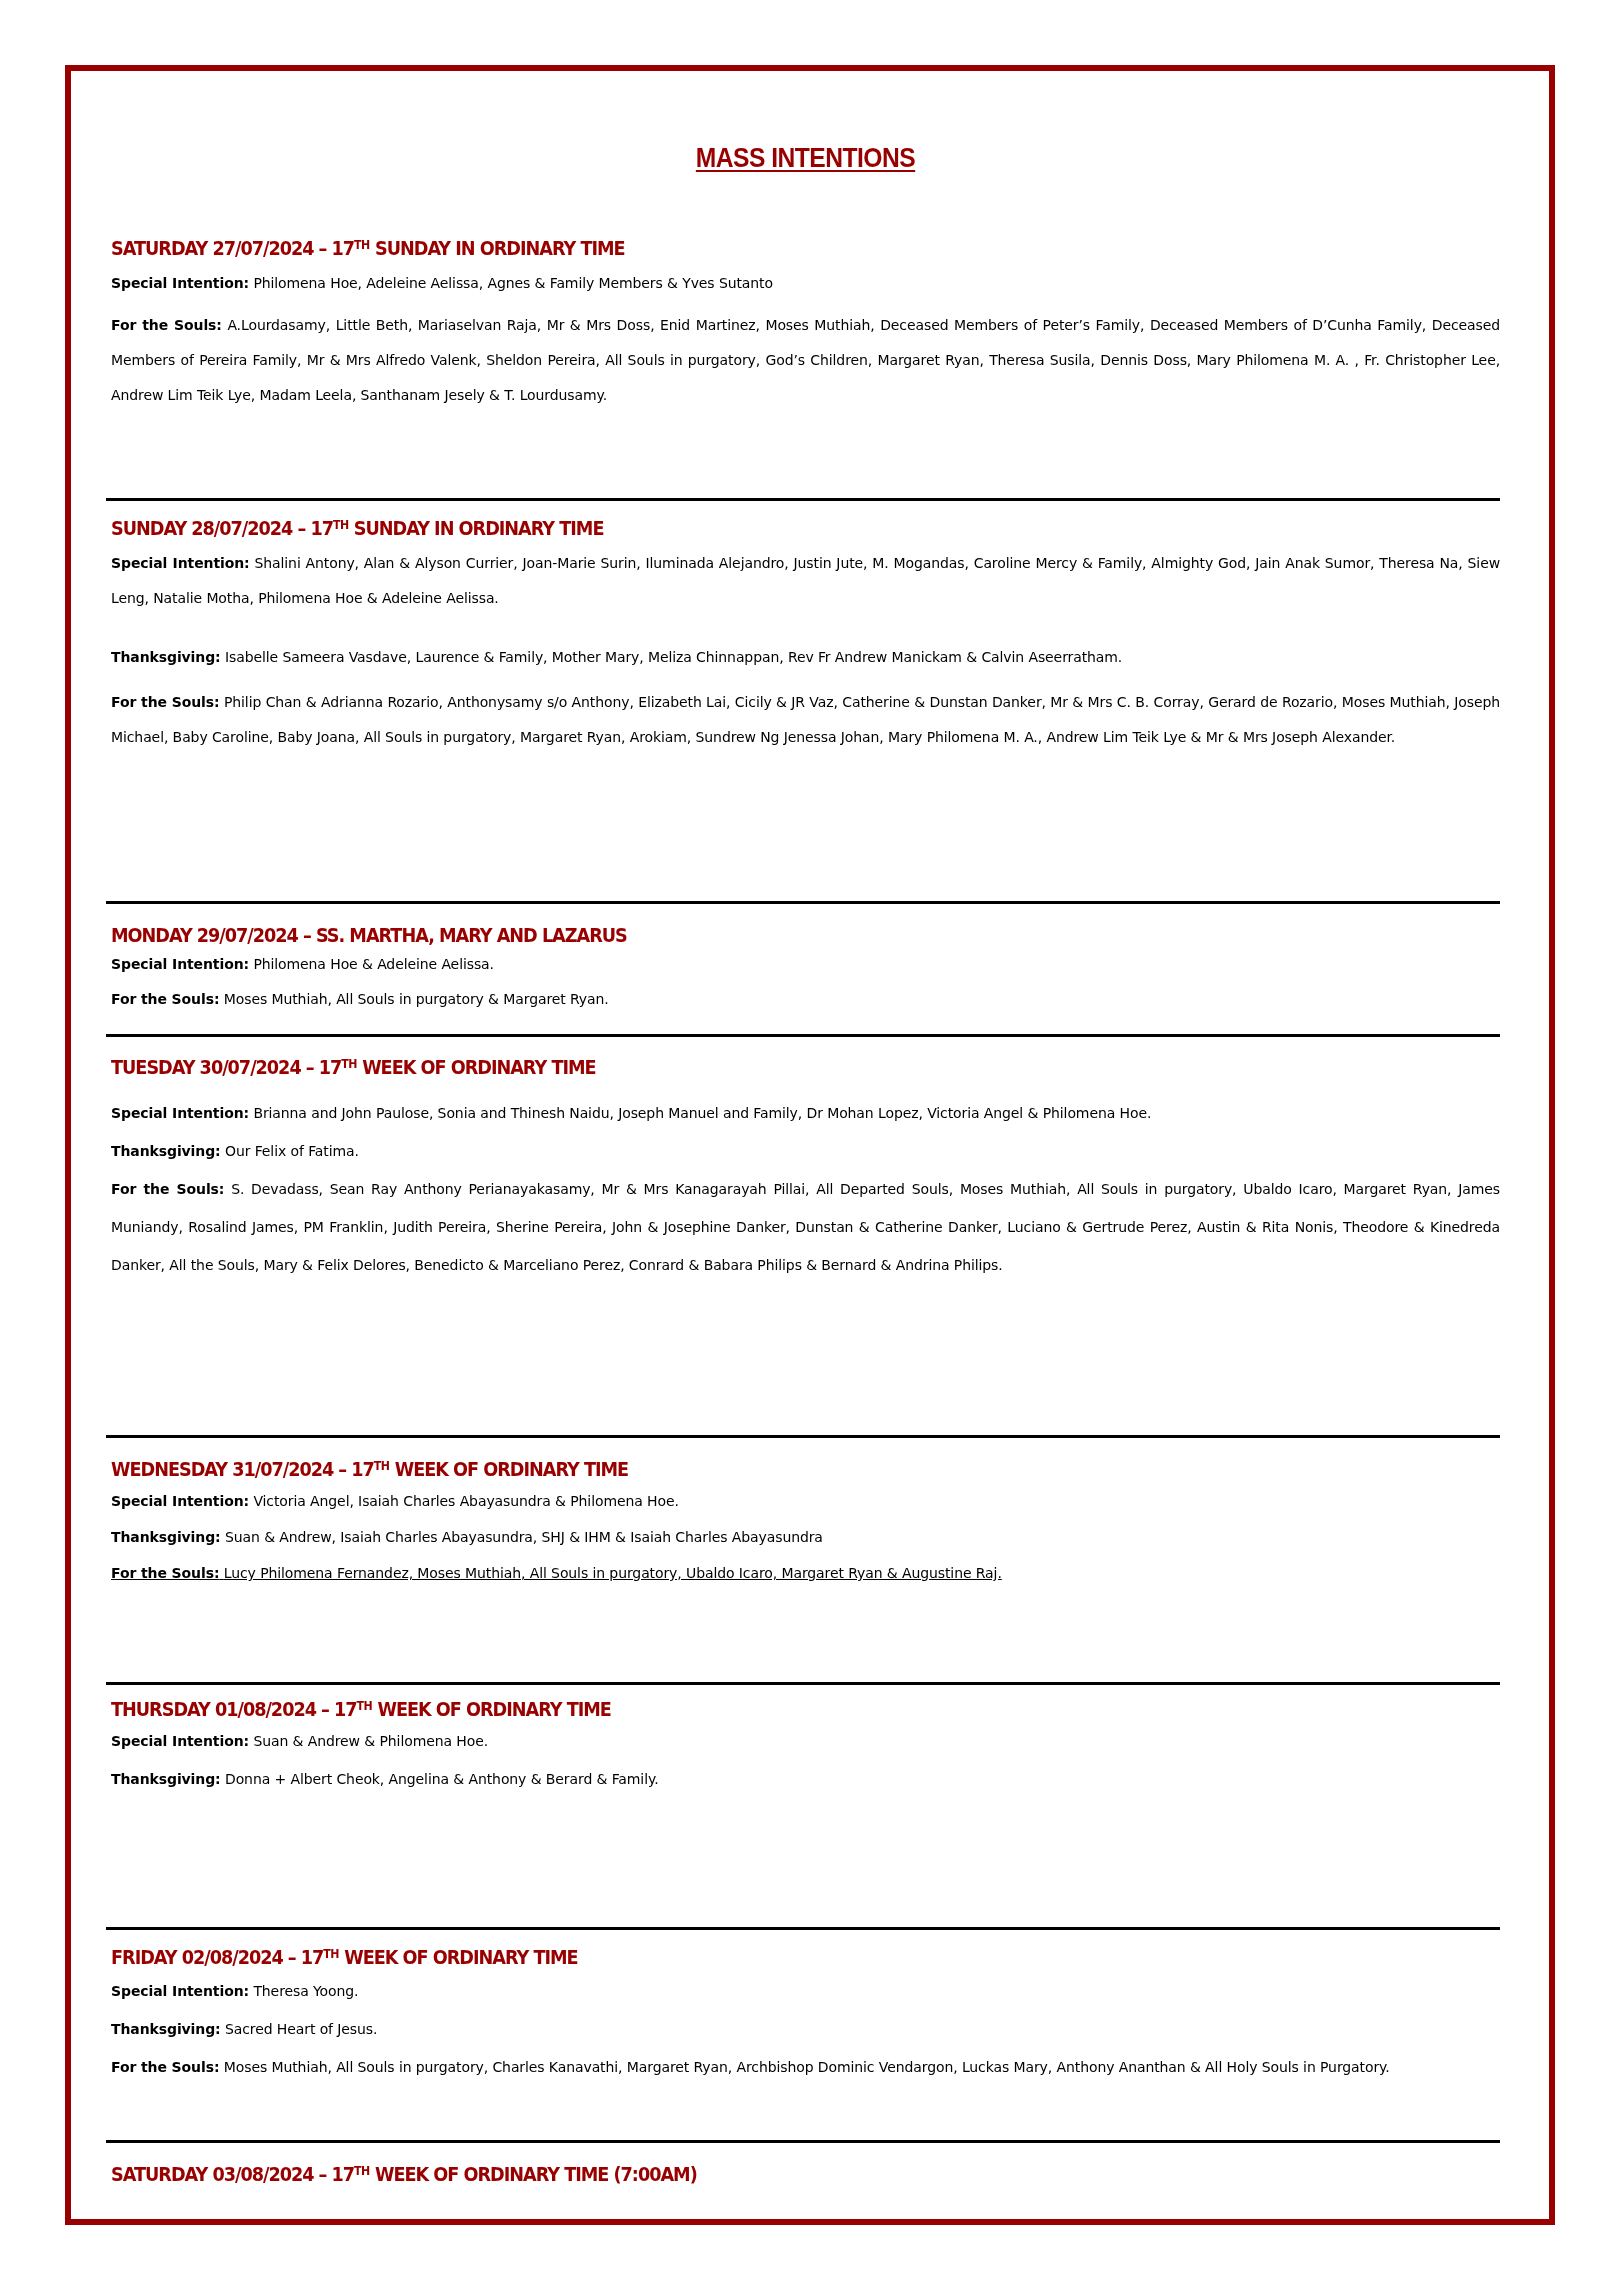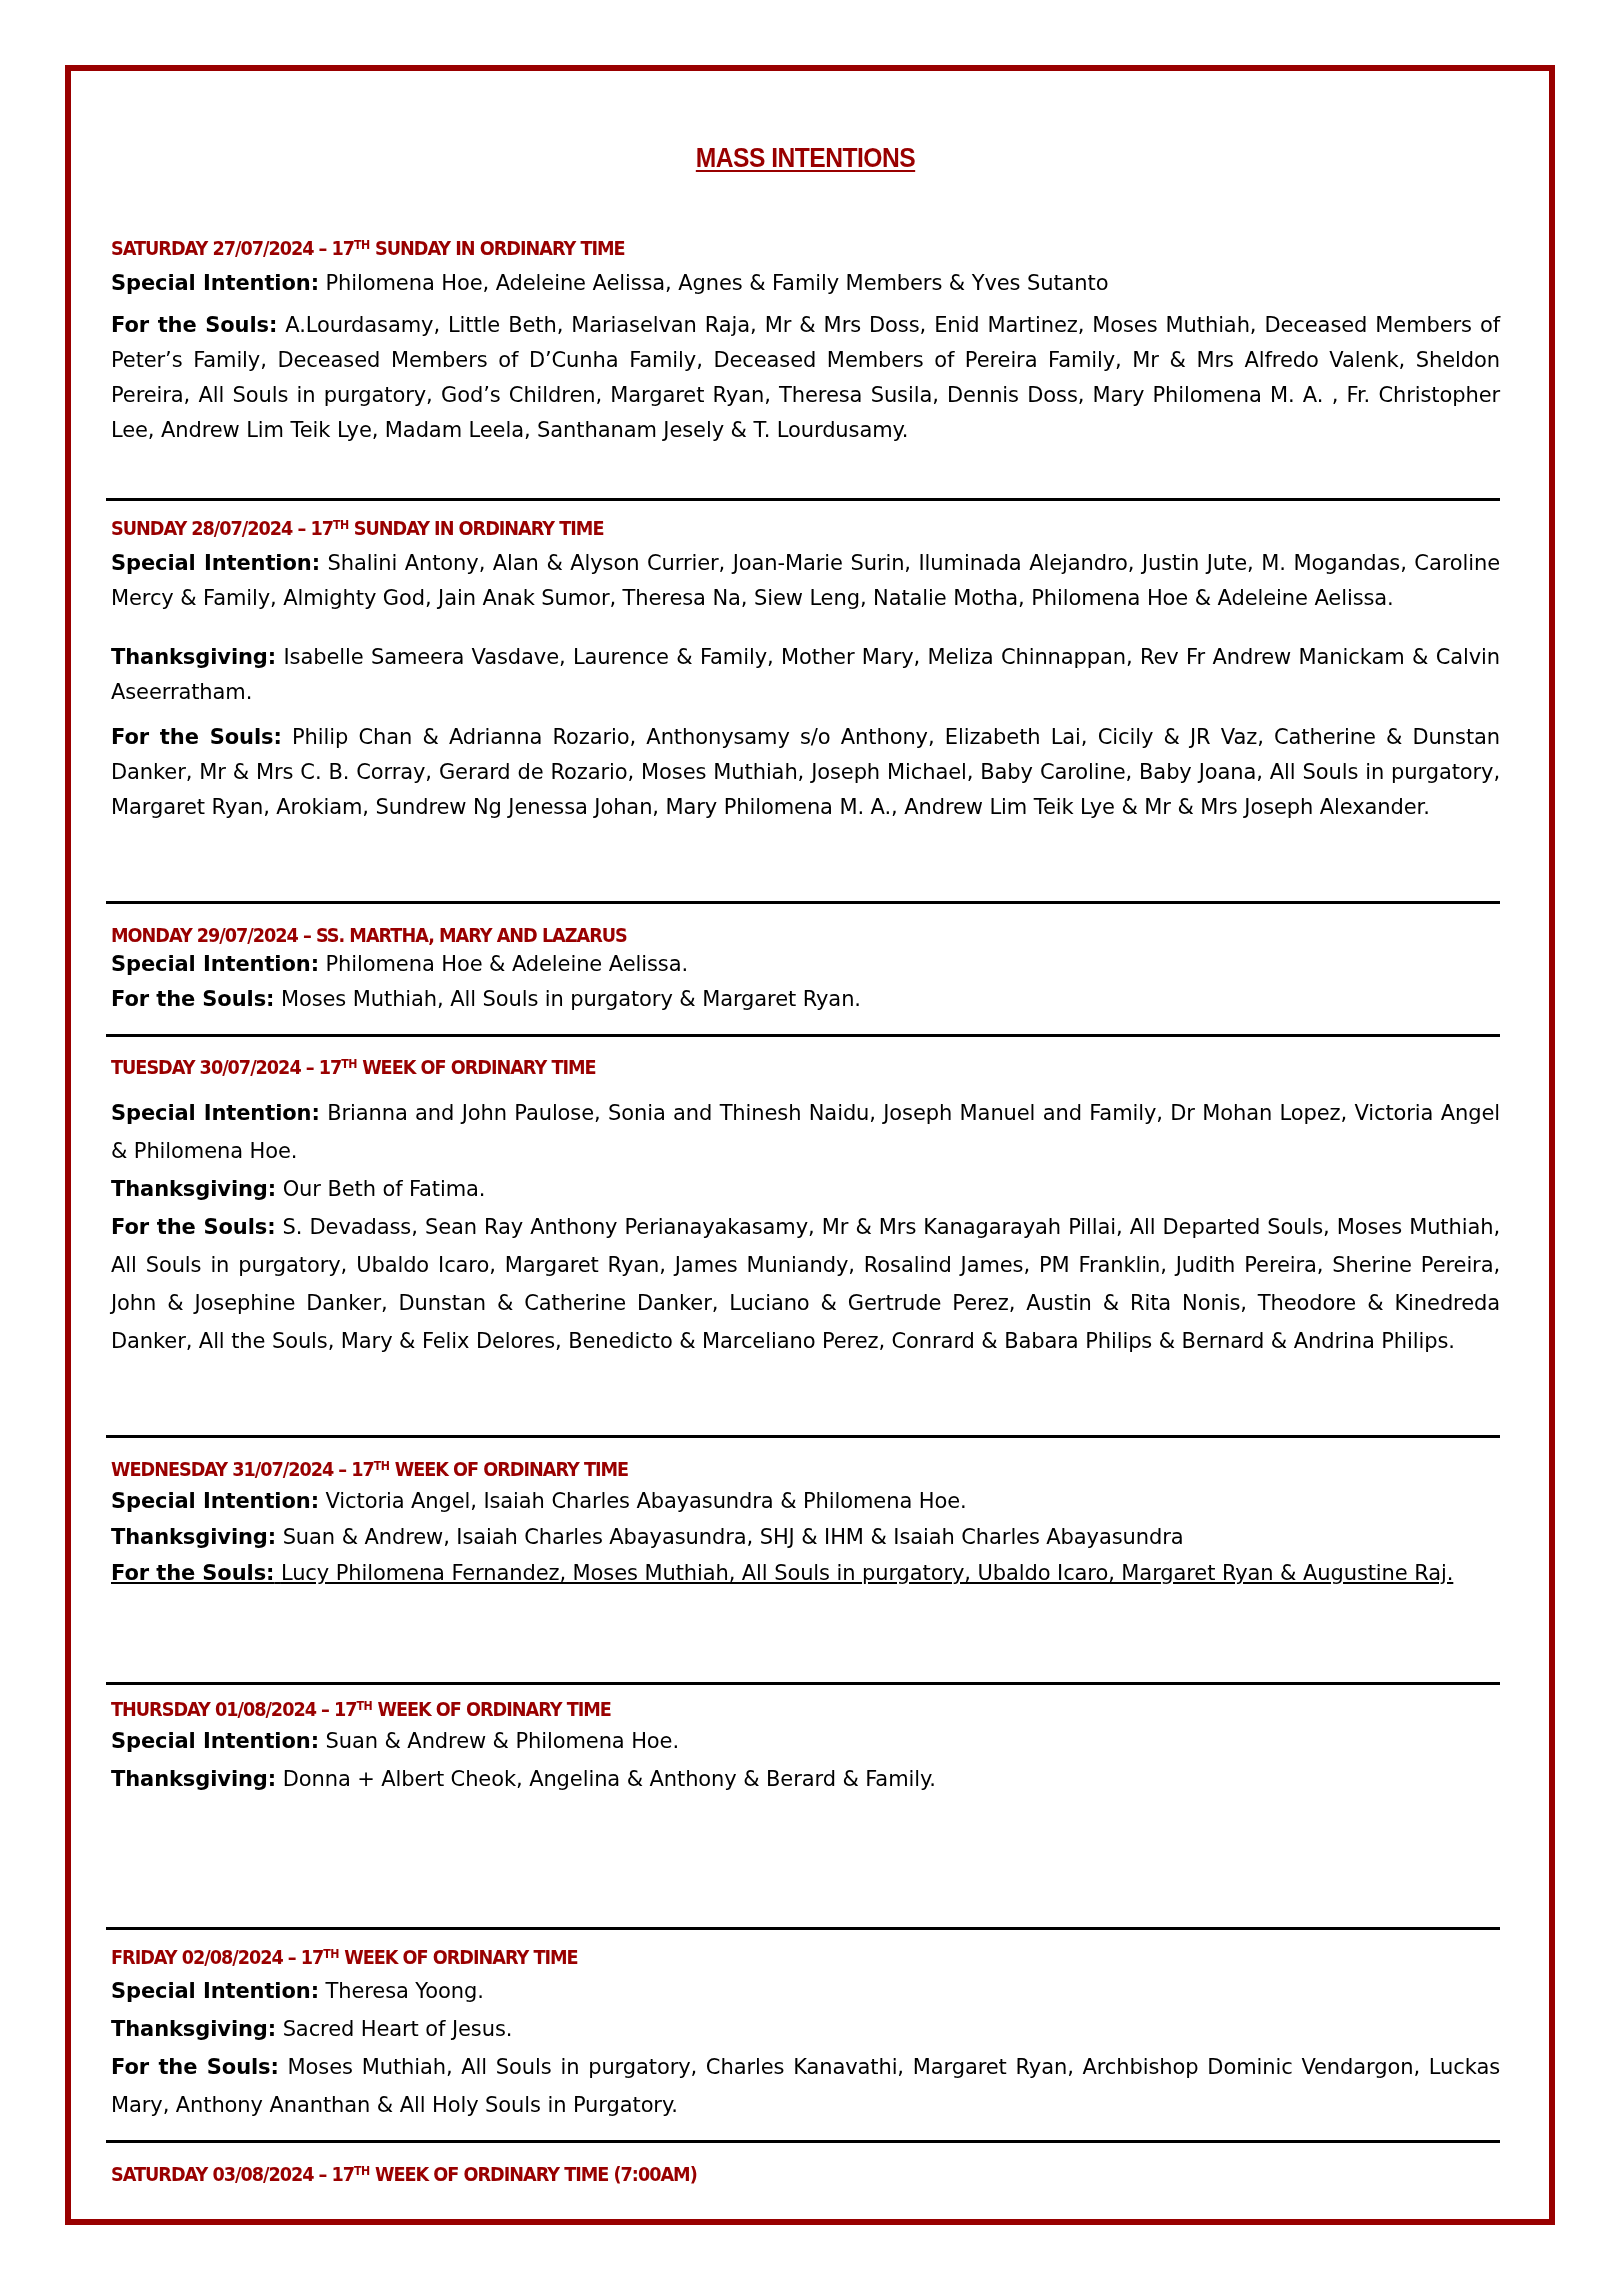--- a/index.html
+++ b/index.html
@@ -22,21 +22,21 @@
   }
   .section { position: absolute; left: 0; width: 1389px; }
   .heading {
     font-family: "DejaVu Sans", sans-serif; font-weight: bold; color: #990000;
     font-size: 19px; letter-spacing: -1.1px; white-space: nowrap;
     height: 29px; line-height: 29px;
     transform-origin: left center; transform: scaleX(0.93);
   }
   .heading sup { font-size: 11.8px; vertical-align: 5.9px; letter-spacing: -0.5px; }
   .para {
-    font-size: 21px; text-align: justify; text-align-last: left;
+    font-size: 14px; text-align: justify; text-align-last: left;
     letter-spacing: -0.1px; word-spacing: 0px;
   }
   .para b { font-weight: bold; }
   .lh36 { line-height: 35px; }
   .lh38 { line-height: 38px; }
   .lh39 { line-height: 38px; }
   .sep {
     position: absolute; left: -4.9px; width: 1394px; height: 2.5px; background: #000;
   }
 </style>
@@ -67,21 +67,21 @@
   <div class="section" style="top:918px;">
     <div class="heading"><span>MONDAY 29/07/2024 – SS. MARTHA, MARY AND LAZARUS</span><sup></sup><span></span></div>
     <div class="para lh36" style="margin-top:0px;"><b>Special Intention:</b> <span>Philomena Hoe &amp; Adeleine Aelissa.</span></div>
     <div class="para lh36" style="margin-top:0px;"><b>For the Souls:</b> <span>Moses Muthiah, All Souls in purgatory &amp; Margaret Ryan.</span></div>
   </div>
   <div class="sep" style="top:1034px;"></div>
 
   <div class="section" style="top:1050px;">
     <div class="heading"><span>TUESDAY 30/07/2024 – 17</span><sup>TH</sup><span> WEEK OF ORDINARY TIME</span></div>
     <div class="para lh38" style="margin-top:15px;"><b>Special Intention:</b> <span>Brianna and John Paulose, Sonia and Thinesh Naidu, Joseph Manuel and Family, Dr Mohan Lopez, Victoria Angel &amp; Philomena Hoe.</span></div>
-    <div class="para lh38"><b>Thanksgiving:</b> <span>Our Beth of Fatima.</span></div>
+    <div class="para lh38"><b>Thanksgiving:</b> <span>Our Felix of Fatima.</span></div>
     <div class="para lh39"><b>For the Souls:</b> <span>S. Devadass, Sean Ray  Anthony Perianayakasamy, Mr &amp; Mrs Kanagarayah Pillai, All Departed Souls, Moses Muthiah, All Souls in purgatory, Ubaldo Icaro, Margaret Ryan, James Muniandy, Rosalind James, PM Franklin, Judith Pereira, Sherine Pereira, John &amp; Josephine Danker, Dunstan &amp; Catherine Danker, Luciano &amp; Gertrude Perez, Austin &amp; Rita Nonis, Theodore &amp; Kinedreda Danker, All the Souls, Mary &amp; Felix Delores, Benedicto &amp; Marceliano Perez, Conrard &amp; Babara Philips &amp; Bernard &amp; Andrina Philips.</span></div>
   </div>
   <div class="sep" style="top:1435px;"></div>
 
   <div class="section" style="top:1452px;">
     <div class="heading"><span>WEDNESDAY 31/07/2024 – 17</span><sup>TH</sup><span> WEEK OF ORDINARY TIME</span></div>
     <div class="para lh38" style="margin-top:1px;"><b>Special Intention:</b> <span>Victoria Angel, Isaiah Charles Abayasundra &amp; Philomena Hoe.</span></div>
     <div class="para" style="line-height:29px; margin-top:3px;"><b>Thanksgiving:</b> <span>Suan &amp; Andrew, Isaiah Charles Abayasundra, SHJ &amp; IHM &amp; Isaiah Charles Abayasundra</span></div>
     <div class="para lh38" style="margin-top:2px;text-decoration:underline;"><b>For the Souls:</b> <span>Lucy Philomena Fernandez, Moses Muthiah, All Souls in purgatory, Ubaldo Icaro, Margaret Ryan &amp; Augustine Raj.</span></div>
   </div>

